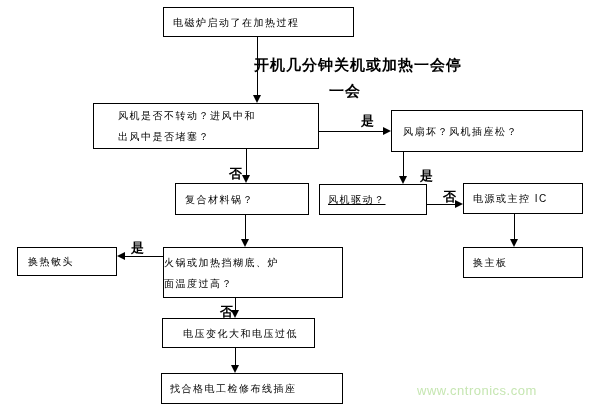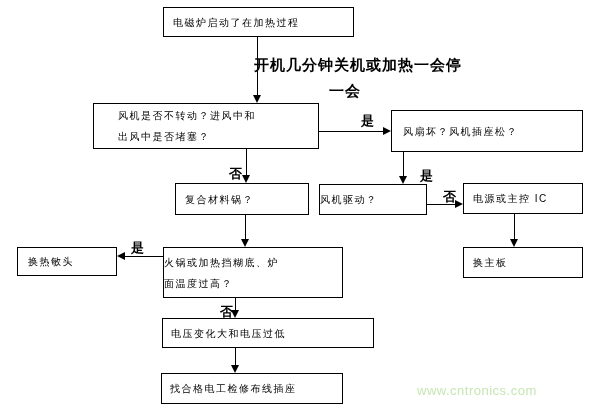--- a/index.html
+++ b/index.html
@@ -39,42 +39,42 @@
   </div>
 
   <div class="node" style="left:391px;top:110px;width:192px;height:42px;padding-left:11px;">
     <span class="label">风扇坏？风机插座松？</span>
   </div>
 
   <div class="node" style="left:175px;top:183px;width:134px;height:32px;padding-left:9px;">
     <span class="label">复合材料锅？</span>
   </div>
 
-  <div class="node" style="left:319px;top:184px;width:108px;height:31px;padding-left:0;">
+  <div class="node" style="left:319px;top:184px;width:108px;height:31px;padding-left:8px;text-decoration:underline;">
     <span class="label">风机驱动？</span>
   </div>
 
   <div class="node" style="left:463px;top:183px;width:120px;height:31px;padding-left:9px;">
     <span class="label">电源或主控 IC</span>
   </div>
 
   <div class="node" style="left:463px;top:247px;width:120px;height:31px;padding-left:9px;">
     <span class="label">换主板</span>
   </div>
 
   <div class="node" style="left:17px;top:247px;width:100px;height:29px;padding-left:10px;">
     <span class="label">换热敏头</span>
   </div>
 
   <div class="node" style="left:163px;top:247px;width:180px;height:51px;padding-left:0;">
     <span class="label">火锅或加热挡糊底、炉</span>
     <span class="label">面温度过高？</span>
   </div>
 
-  <div class="node" style="left:162px;top:318px;width:212px;height:30px;padding-left:8px;">
+  <div class="node" style="left:162px;top:318px;width:153px;height:30px;padding-left:20px;">
     <span class="label">电压变化大和电压过低</span>
   </div>
 
   <div class="node" style="left:161px;top:373px;width:182px;height:31px;padding-left:8px;">
     <span class="label">找合格电工检修布线插座</span>
   </div>
 
   <div class="vline" style="left:257px;top:37px;height:59px;"></div>
   <div class="arr down" style="left:253px;top:95px;"></div>
 

